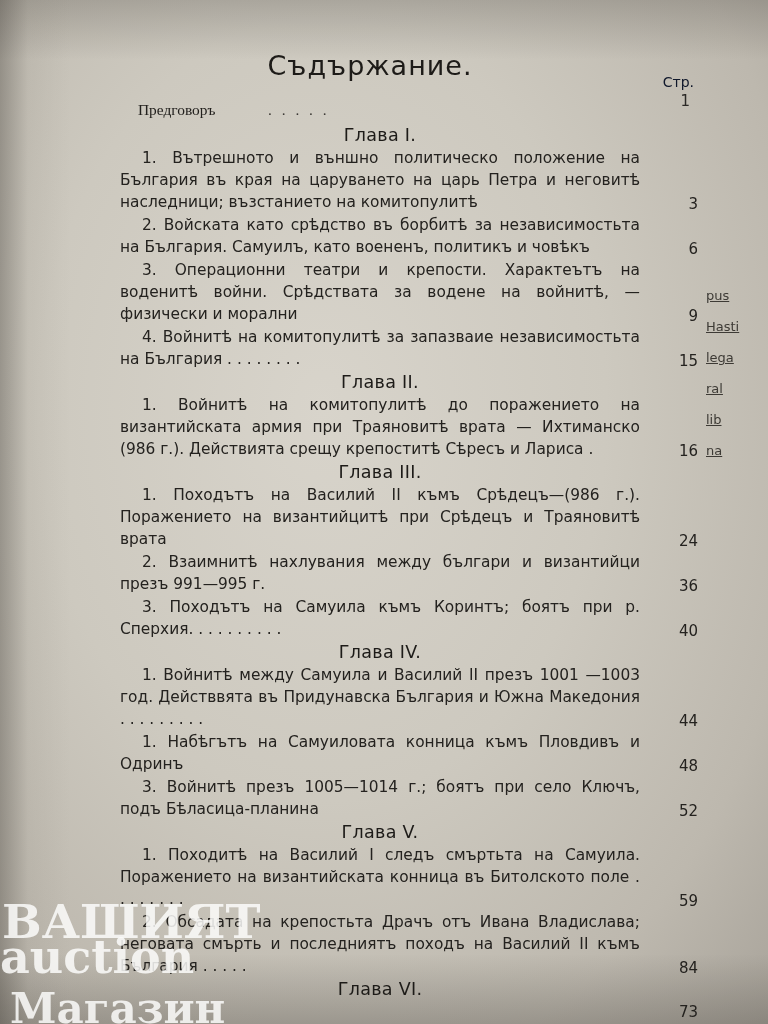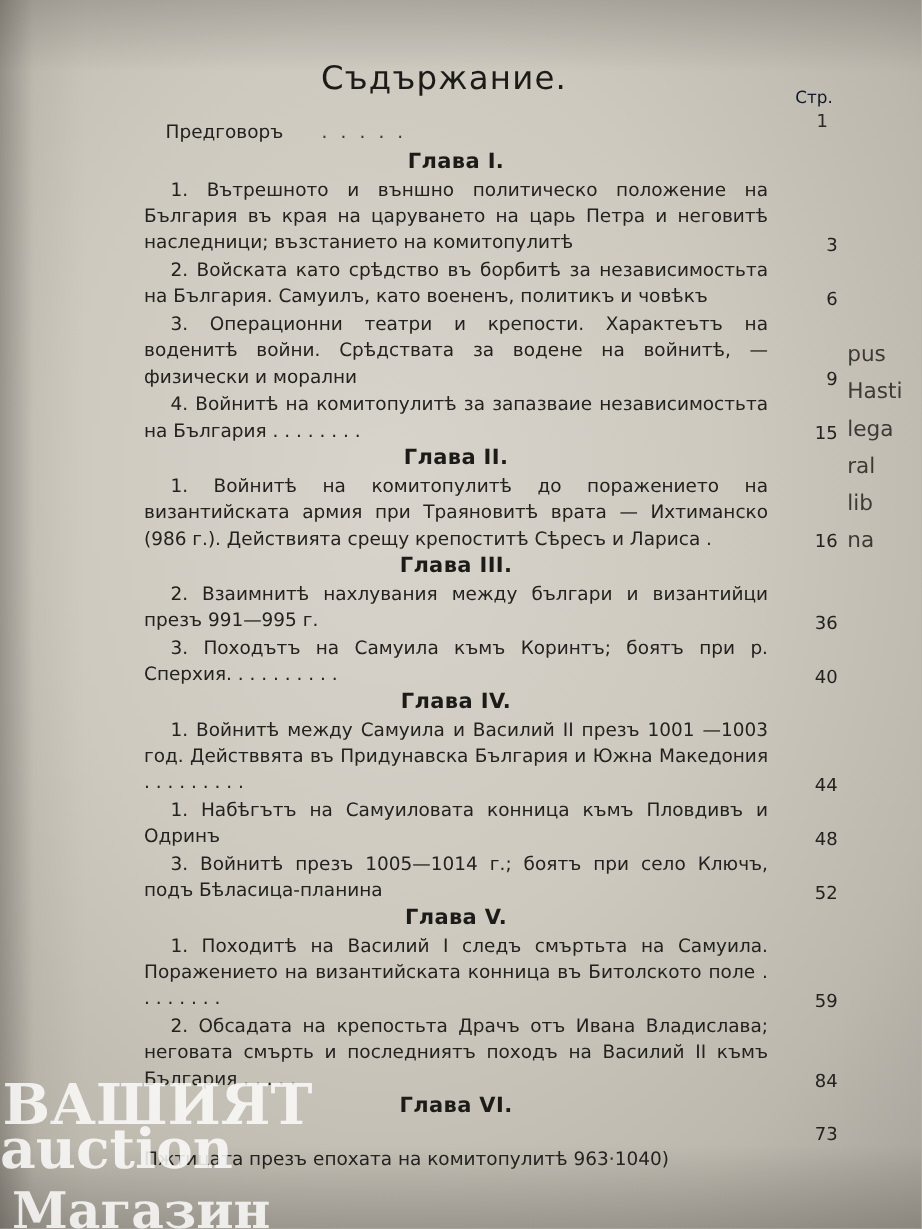--- a/index.html
+++ b/index.html
@@ -94,29 +94,30 @@
   .entry .pgnum {
     position: absolute;
     right: 2px;
     bottom: 0px;
     font-size: 15px;
     color: #24221f;
   }
   .chapter {
     text-align: center;
     font-size: 17.5px;
-    font-weight: bold;
+    font-weight: normal;
     margin: 2px 0 2px 0;
     width: 520px;
     color: #1d1b18;
     letter-spacing: 0.3px;
   }
   .preface-row {
     position: relative;
     height: 24px;
+    font-family: Liberation Serif, serif;
   }
   .preface-row .label {
     position: absolute;
     left: 18px;
     top: 2px;
     font-size: 15.4px;
   }
   .preface-row .dots {
     position: absolute;
     left: 148px;
@@ -124,24 +125,25 @@
     font-size: 15.4px;
     letter-spacing: 3px;
     color: #3a3733;
   }
   
   .margin-col {
     position: absolute;
     right: 6px;
     top: 232px;
     width: 56px;
-    font-size: 18px;
+    font-size: 13px;
     line-height: 31px;
     color: #3d3a35;
     text-align: left;
+    text-decoration: underline;
   }
   
   .watermark {
     position: absolute;
     left: 0;
     bottom: 0px;
     width: 300px;
     height: 180px;
     pointer-events: none;
     color: rgba(252,252,250,0.85);
@@ -207,20 +209,24 @@
         <span class="pgnum">15</span>
       </div>
 
       <div class="chapter">Глава II.</div>
       <div class="entry">
         <span class="text indent">1. Войнитѣ на комитопулитѣ до поражението на византийската армия при Траяновитѣ врата — Ихтиманско (986 г.). Действията срещу крепоститѣ Сѣресъ и Лариса .</span>
         <span class="pgnum">16</span>
       </div>
 
       <div class="chapter">Глава III.</div>
+      <div class="entry">
+        <span class="text indent">1. Походътъ на Василий II къмъ Срѣдецъ—(986 г.). Поражението на византийцитѣ при Срѣдецъ и Траяновитѣ врата</span>
+        <span class="pgnum">24</span>
+      </div>
       <div class="entry">
         <span class="text indent">2. Взаимнитѣ нахлувания между българи и византийци презъ 991—995 г.</span>
         <span class="pgnum">36</span>
       </div>
       <div class="entry">
         <span class="text indent">3. Походътъ на Самуила къмъ Коринтъ; боятъ при р. Сперхия. . . . . . . . . .</span>
         <span class="pgnum">40</span>
       </div>
 
       <div class="chapter">Глава IV.</div>

